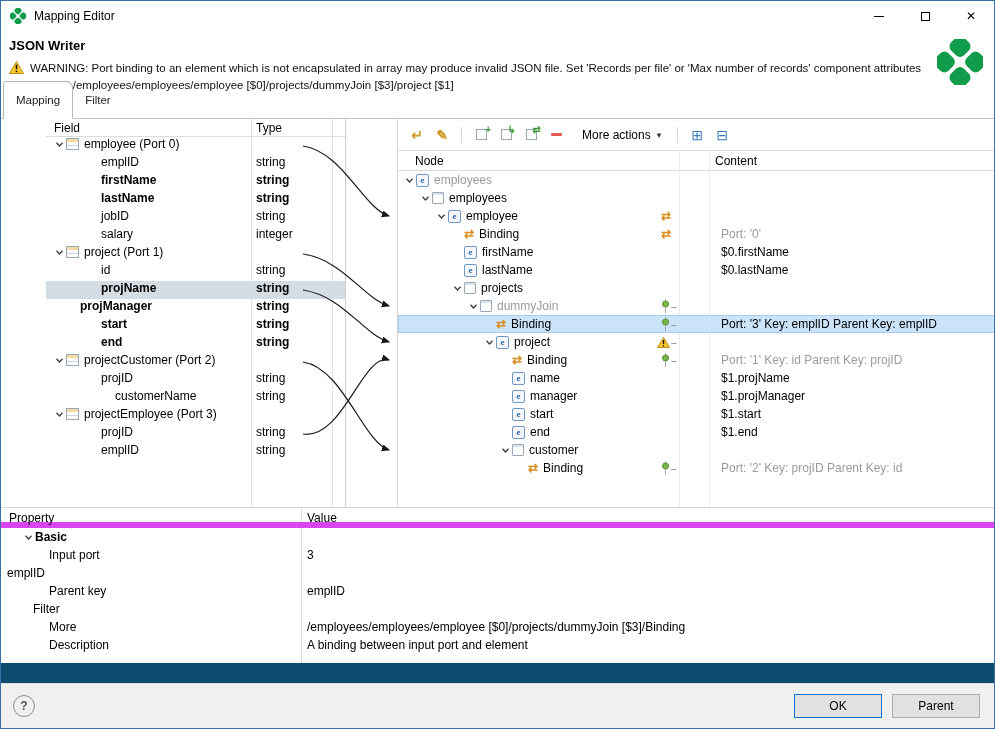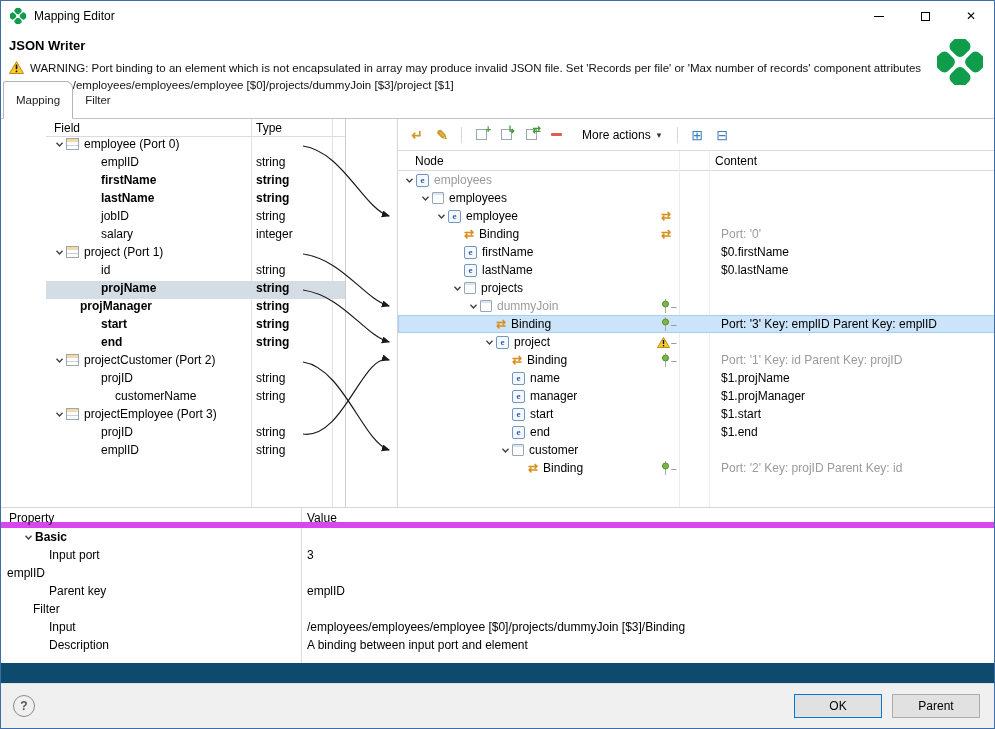--- a/index.html
+++ b/index.html
@@ -650,21 +650,21 @@
           <div class="pvalue">emplID</div>
         </div>
         <div class="prow">
           <div class="pname" style="padding-left:32px">
             <span class="">Filter</span>
           </div>
           <div class="pvalue"></div>
         </div>
         <div class="prow">
           <div class="pname" style="padding-left:48px">
-            <span class="">Input</span>
+            <span class="">More</span>
           </div>
           <div class="pvalue">/employees/employees/employee [$0]/projects/dummyJoin [$3]/Binding</div>
         </div>
         <div class="prow">
           <div class="pname" style="padding-left:48px">
             <span class="">Description</span>
           </div>
           <div class="pvalue">A binding between input port and element</div>
         </div>
       </div>

